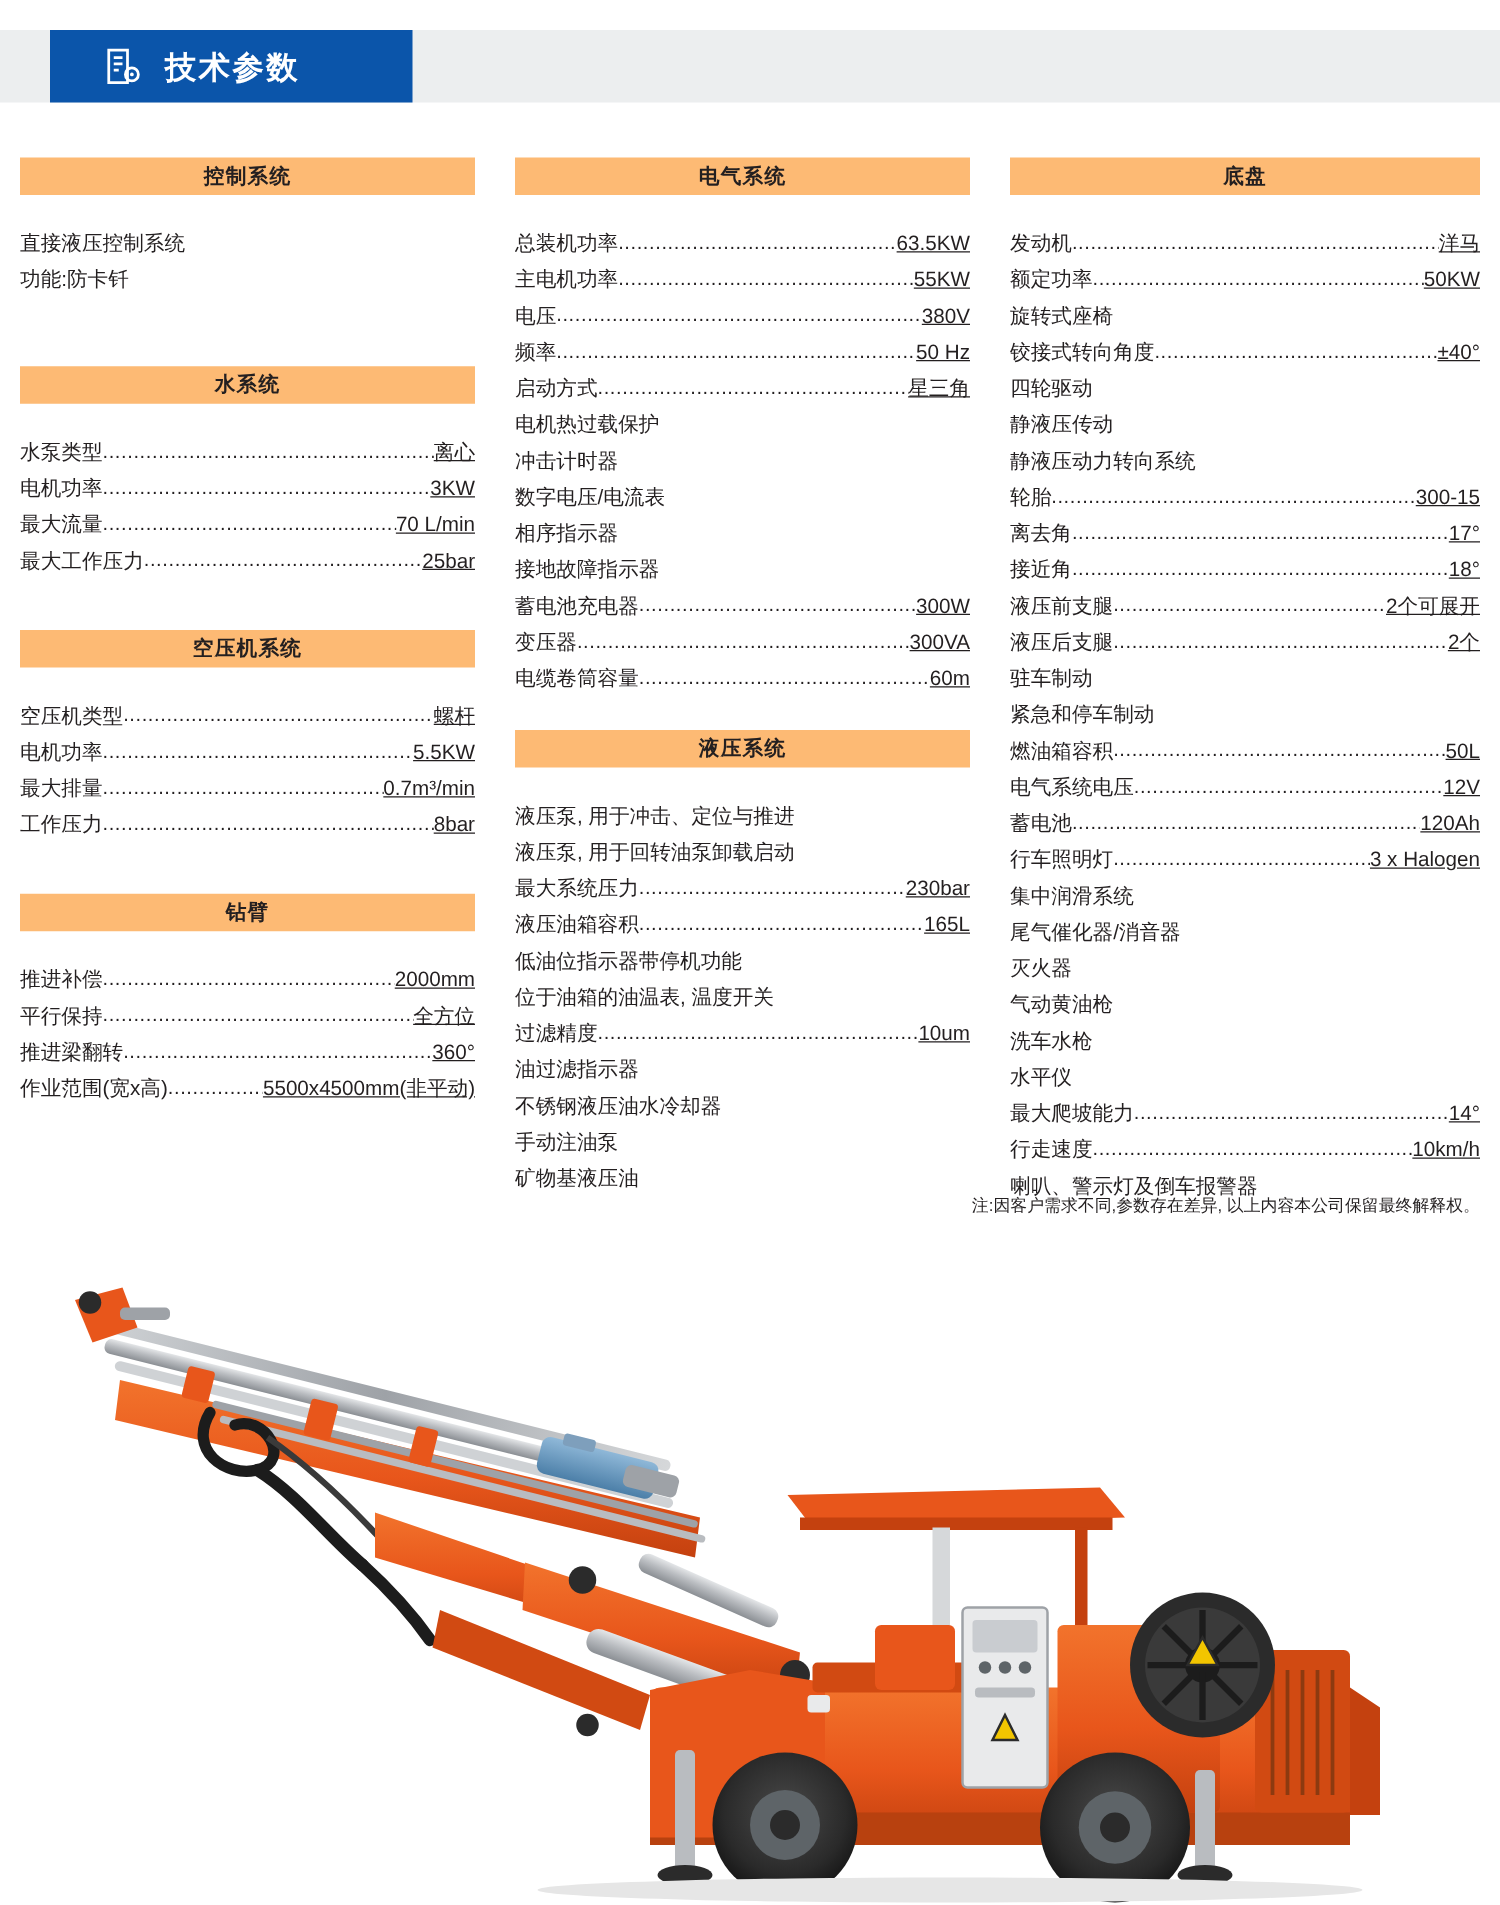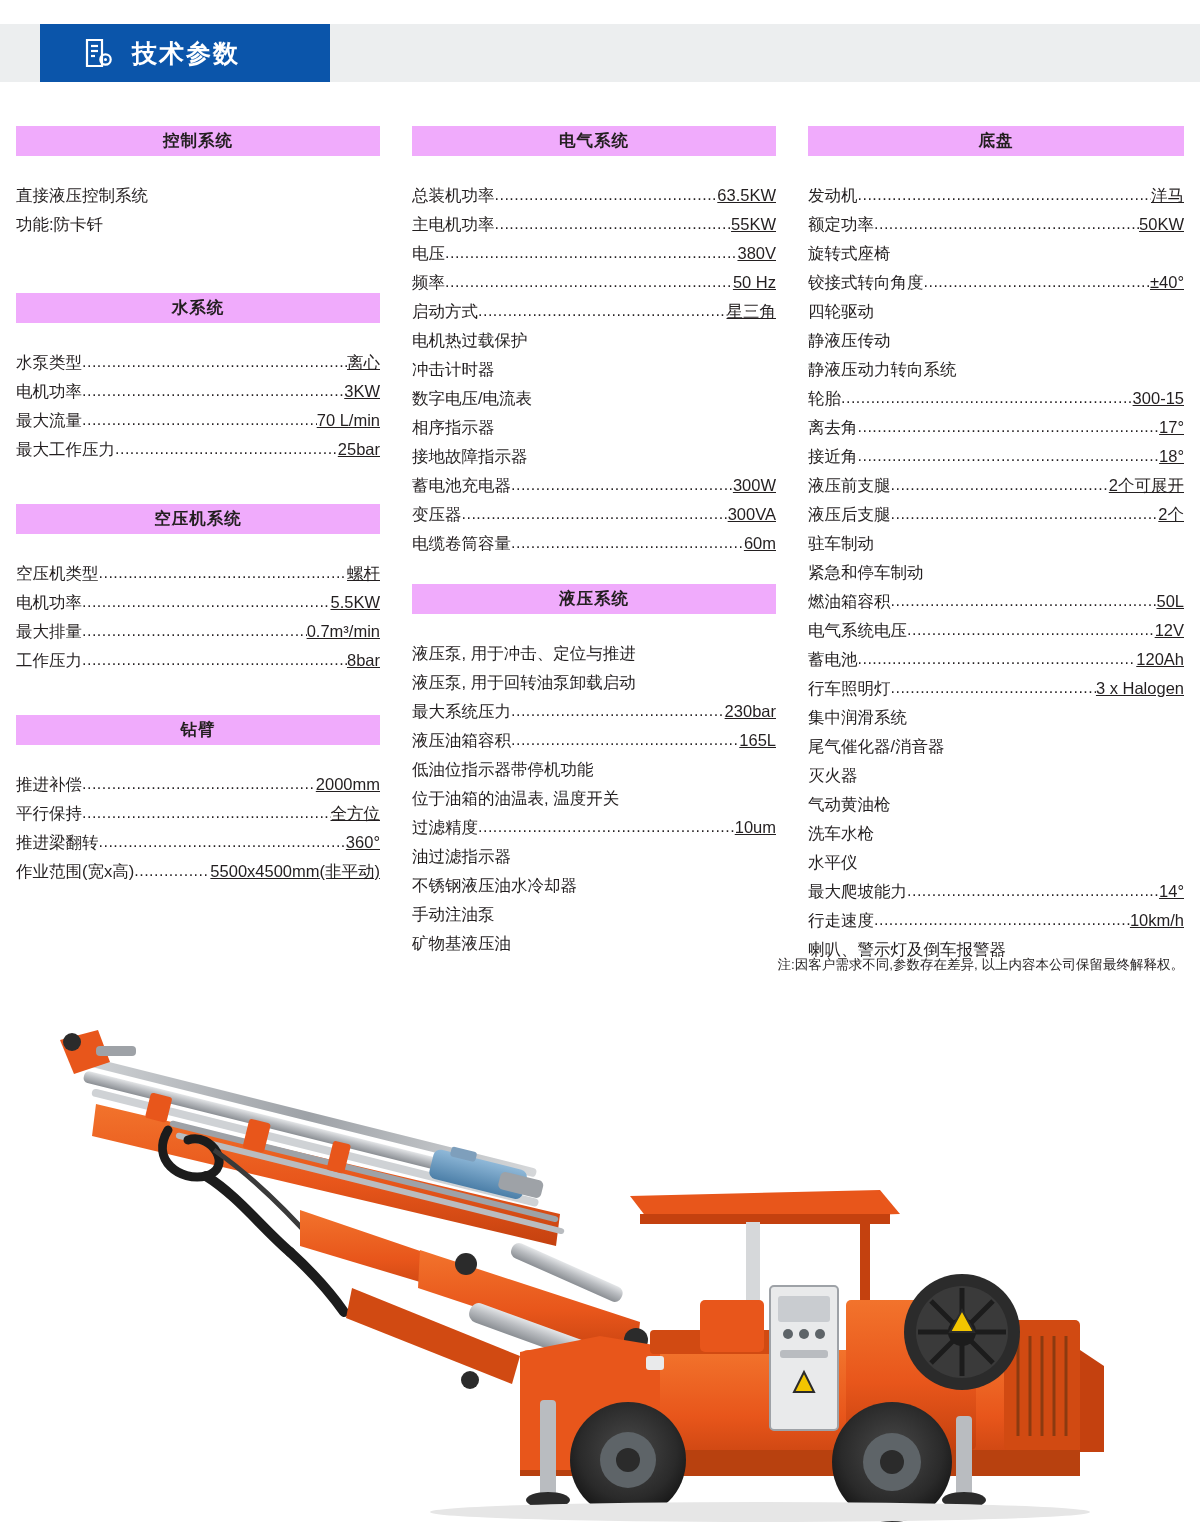--- a/index.html
+++ b/index.html
@@ -64,21 +64,21 @@
     top: 0;
   }
   .col-1 { left: 16px;  width: 364px; }
   .col-2 { left: 412px; width: 364px; }
   .col-3 { left: 808px; width: 376px; }
 
   .block { margin-bottom: 0; }
 
   .block-head {
     height: 30px;
-    background: #f0abfc;
+    background: #fdba74;
     display: flex;
     align-items: center;
     justify-content: center;
     font-size: 16.5px;
     font-weight: bold;
     color: #231f20;
     letter-spacing: 1px;
   }
   .block-body { padding-top: 25px; }
 

